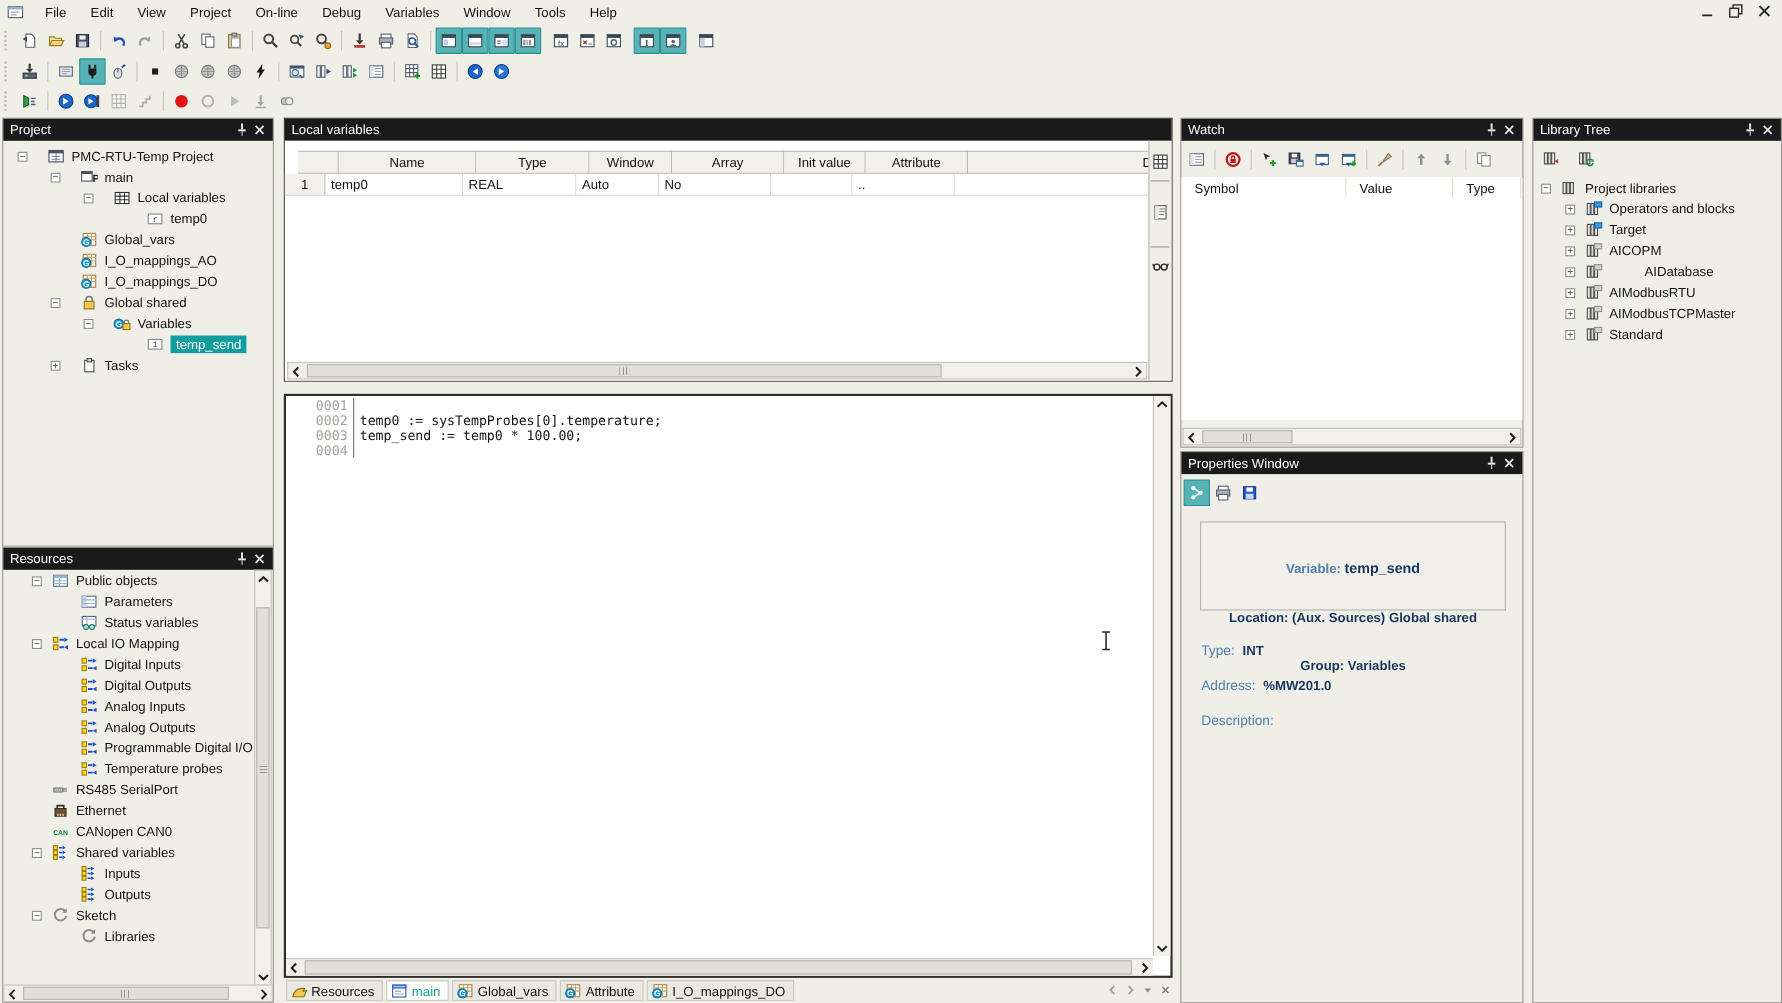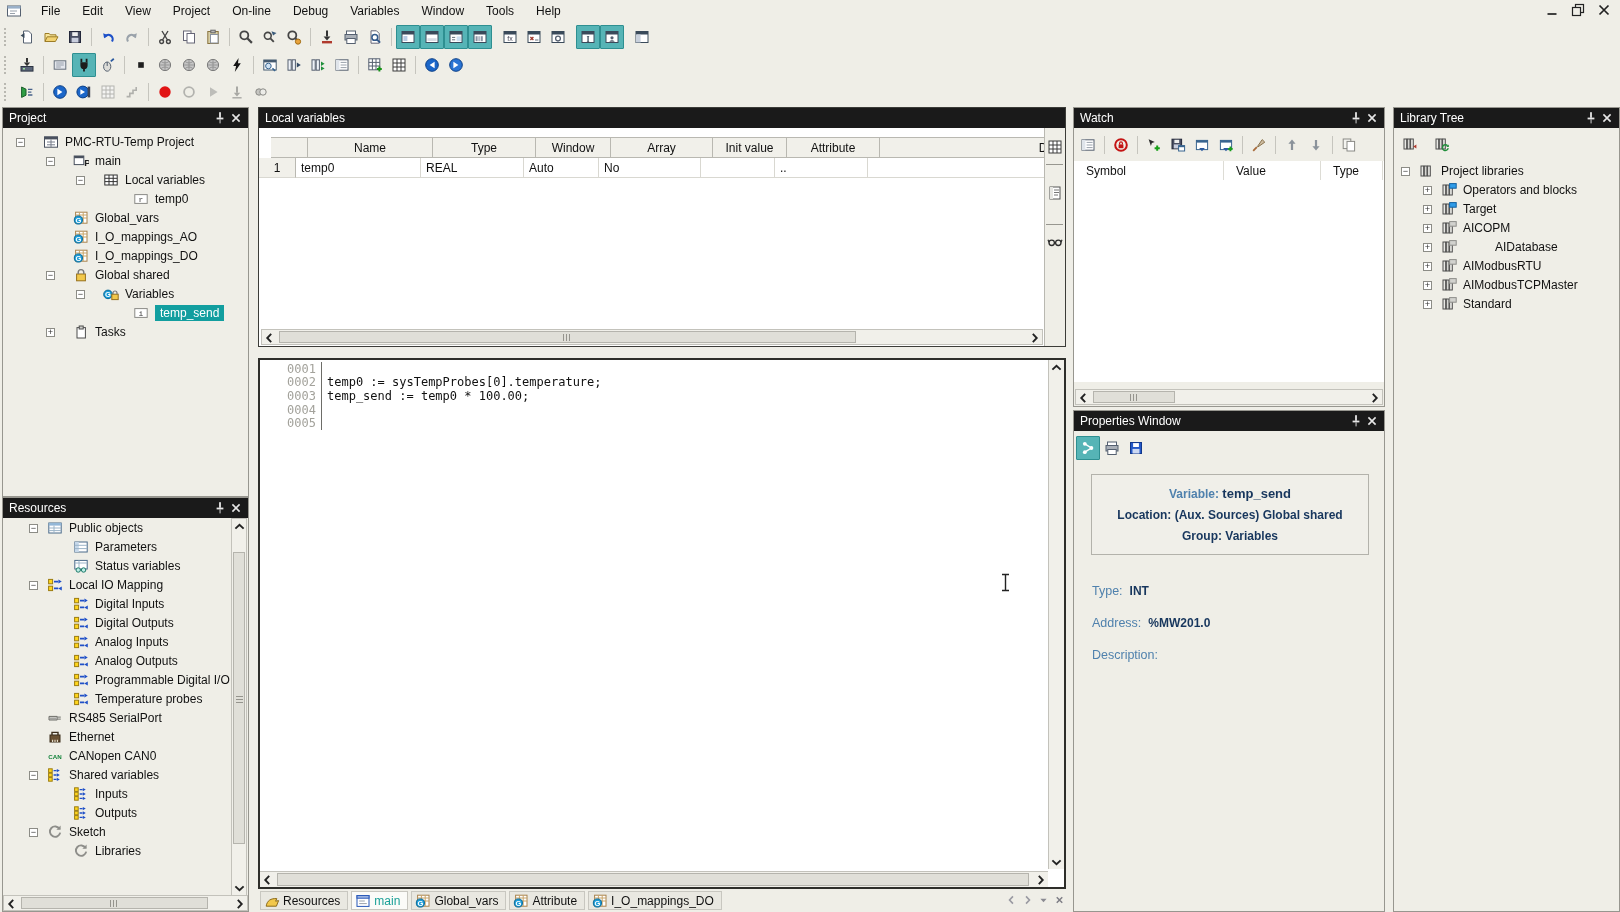--- a/index.html
+++ b/index.html
@@ -76,21 +76,21 @@
   #tabnav .ic{width:13px;height:13px;}
   
   #watchTb{position:absolute;left:2px;top:24px;display:flex;align-items:center;height:26px;}
   #watchHead{position:absolute;left:0;top:53px;right:0;height:19px;background:#fff;border-bottom:1px solid #cfcec7;display:flex;}
   .wcol{display:flex;align-items:center;padding-left:12px;border-right:1px solid #dddcd5;box-sizing:border-box;}
   #watchBody{position:absolute;left:0;top:72px;right:0;bottom:24px;background:#fff;}
   
   #propsTb{position:absolute;left:2px;top:23px;display:flex;align-items:center;height:28px;}
   #propbox{position:absolute;left:17px;top:63px;width:278px;height:81px;background:#f0efe9;
            border:1px solid #b3b2ab;text-align:center;font-weight:bold;color:#17365d;box-sizing:border-box;padding-top:8px;}
-  #propbox .bl{line-height:21px;}
+  #propbox .bl{line-height:21px;margin-top:23px;}
   .bluetxt{color:#4f81ad;}
   #propbox .varname{font-size:13px;}
   .pfield{position:absolute;left:18px;color:#4f81ad;font-size:12.5px;}
   .pfield b{color:#17365d;margin-left:7px;font-size:12px;}
   
   #libTb{position:absolute;left:4px;top:23px;display:flex;gap:8px;align-items:center;height:26px;}
 </style>
 </head>
 <body>
 
@@ -1073,24 +1073,20 @@
         <span class="ecode">temp0 := sysTempProbes[0].temperature;</span>
       </div>
       <div class="eline">
         <span class="enum">0003</span>
         <span class="ecode">temp_send := temp0 * 100.00;</span>
       </div>
       <div class="eline">
         <span class="enum">0004</span>
         <span class="ecode"></span>
       </div>
-      <div class="eline">
-        <span class="enum">0005</span>
-        <span class="ecode"></span>
-      </div>
     </div>
 
   <div class="sb" style="right:0px;top:0px;width:16px;height:509px;flex-direction:column;position:absolute;border:none;border-left:1px solid #c3c2bb;">
     <span class="sarrow ic">
         <svg width="16" height="16" viewBox="0 0 16 16" xmlns="http://www.w3.org/2000/svg">
           <path d="M3.6 9.8L8 5.6l4.4 4.2" fill="none" stroke="#222" stroke-width="2"></path>
         </svg>
       </span>
     <span class="strack"></span>
     <span class="sarrow ic">

